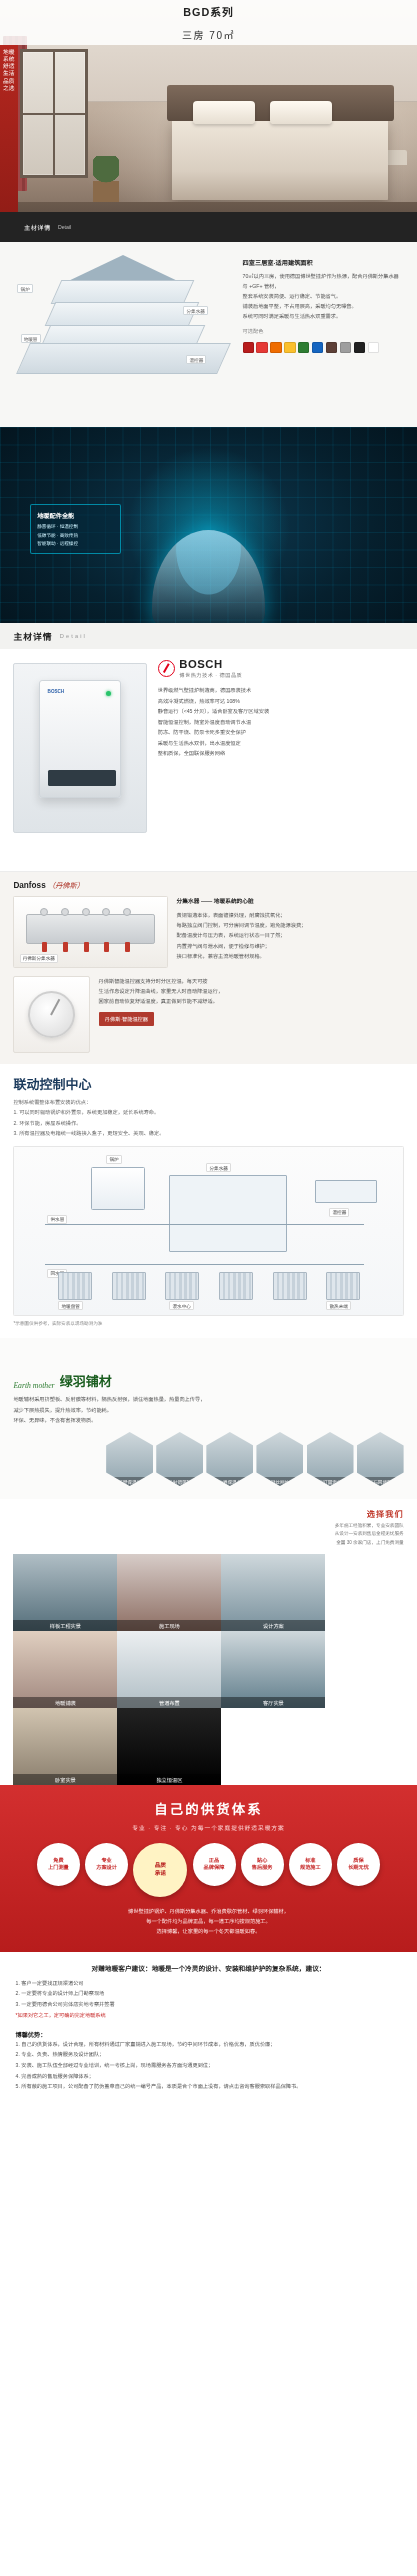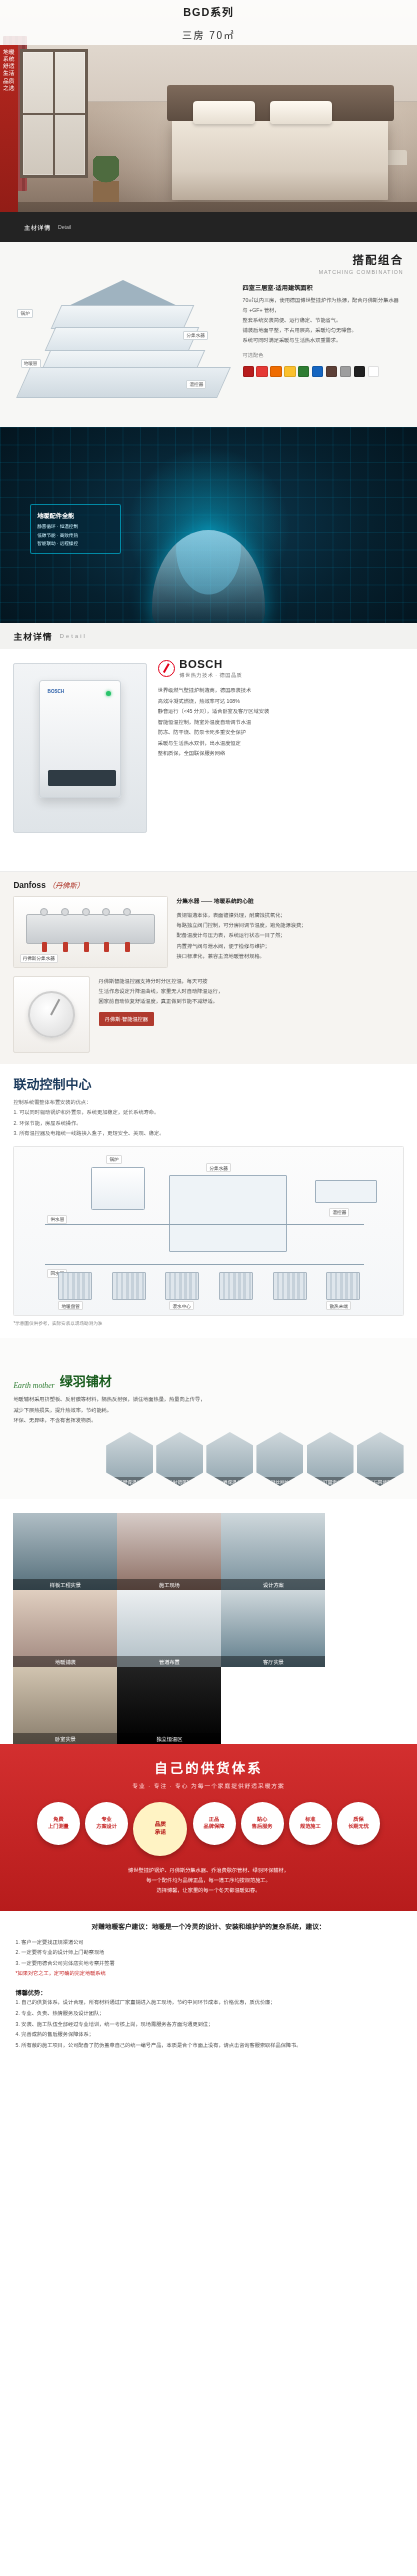--- a/index.html
+++ b/index.html
@@ -368,24 +368,20 @@
       <span>地暖系统 舒适生活 品质之选</span>
     </div>
 
     <div class="hero-bottombar">
       <div class="bb-t">主材详情</div>
       <div class="bb-s">Detail</div>
     </div>
   </section>
 
   <section class="sec-pair">
-    <div class="pair-head">
-      <div class="cn">搭配组合</div>
-      <div class="en">MATCHING COMBINATION</div>
-    </div>
     <div class="pair-body">
       <div class="house-iso">
         <div class="roof"></div>
         <div class="floor f3"></div>
         <div class="floor f2"></div>
         <div class="floor f1"></div>
         <div class="ground"></div>
         <div class="tag" style="left:4.1px;top:27px">锅炉</div>
         <div class="tag" style="left:170px;top:49px">分集水器</div>
         <div class="tag" style="left:7.2px;top:77px">地暖管</div>
@@ -569,20 +565,28 @@
             <span>卡钉固定件</span>
           </div>
         <div class="hex">
             <span>豆石回填层</span>
           </div>
       </div>
     </div>
   </section>
 
   <section class="sec-choose">
+    <div class="choose-head">
+      <div class="cn">选择我们</div>
+      <div class="tx">
+        <div>多年施工经验积累，专业安装团队</div>
+        <div>从设计一安装到售后全程无忧服务</div>
+        <div>全国 30 余家门店，上门免费测量</div>
+      </div>
+    </div>
     <div class="gallery">
       <div class="gal g1">
           <span>样板工程实景</span>
         </div>
       <div class="gal g2">
           <span>施工现场</span>
         </div>
       <div class="gal g3">
           <span>设计方案</span>
         </div>

